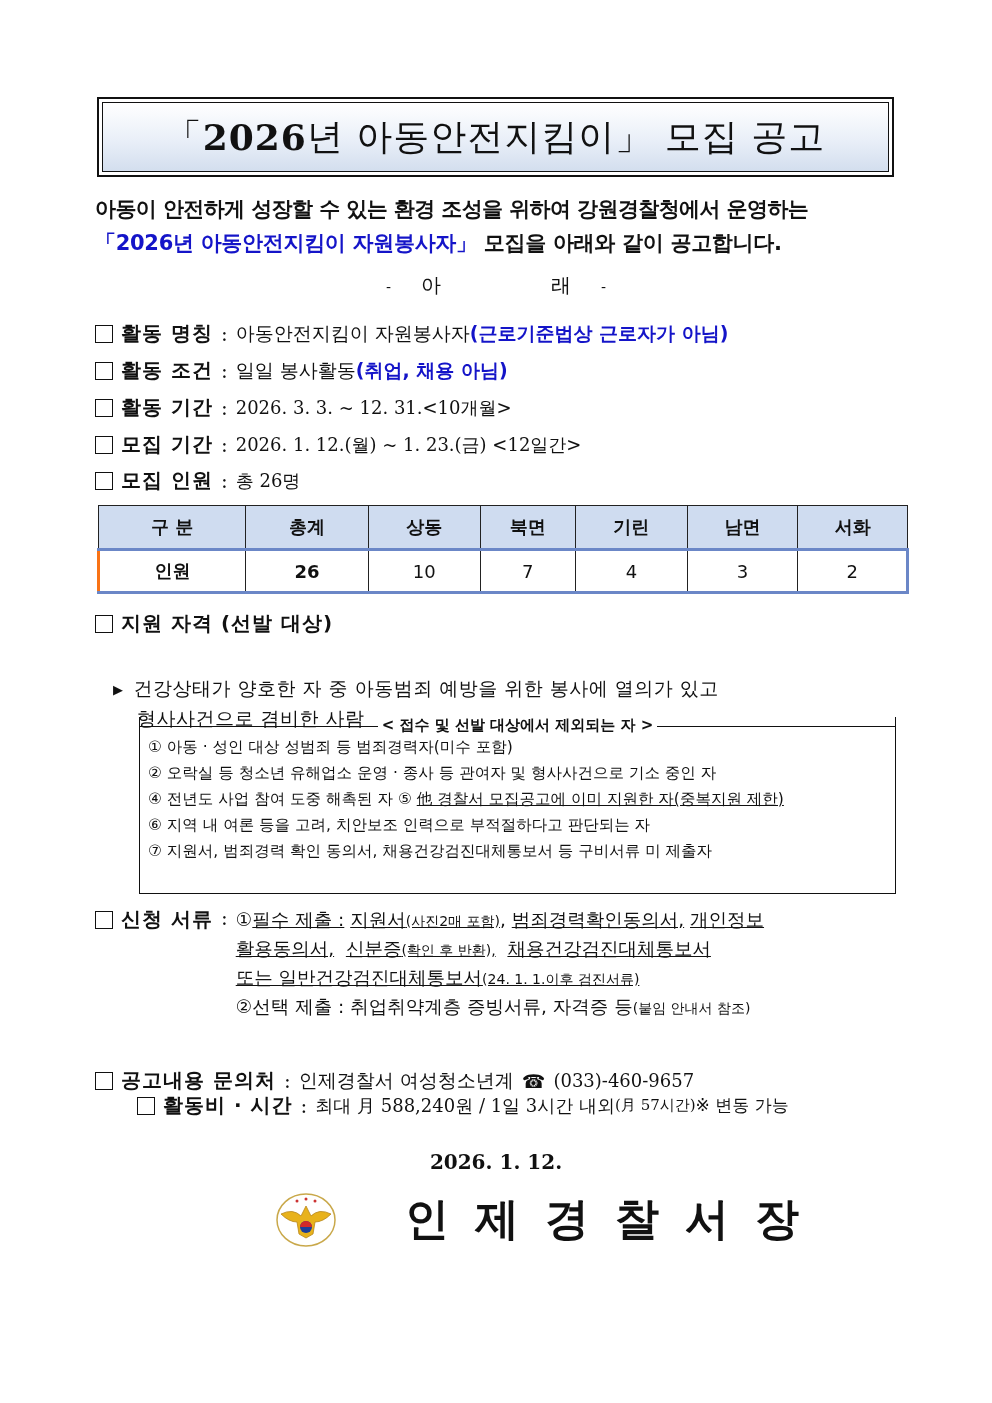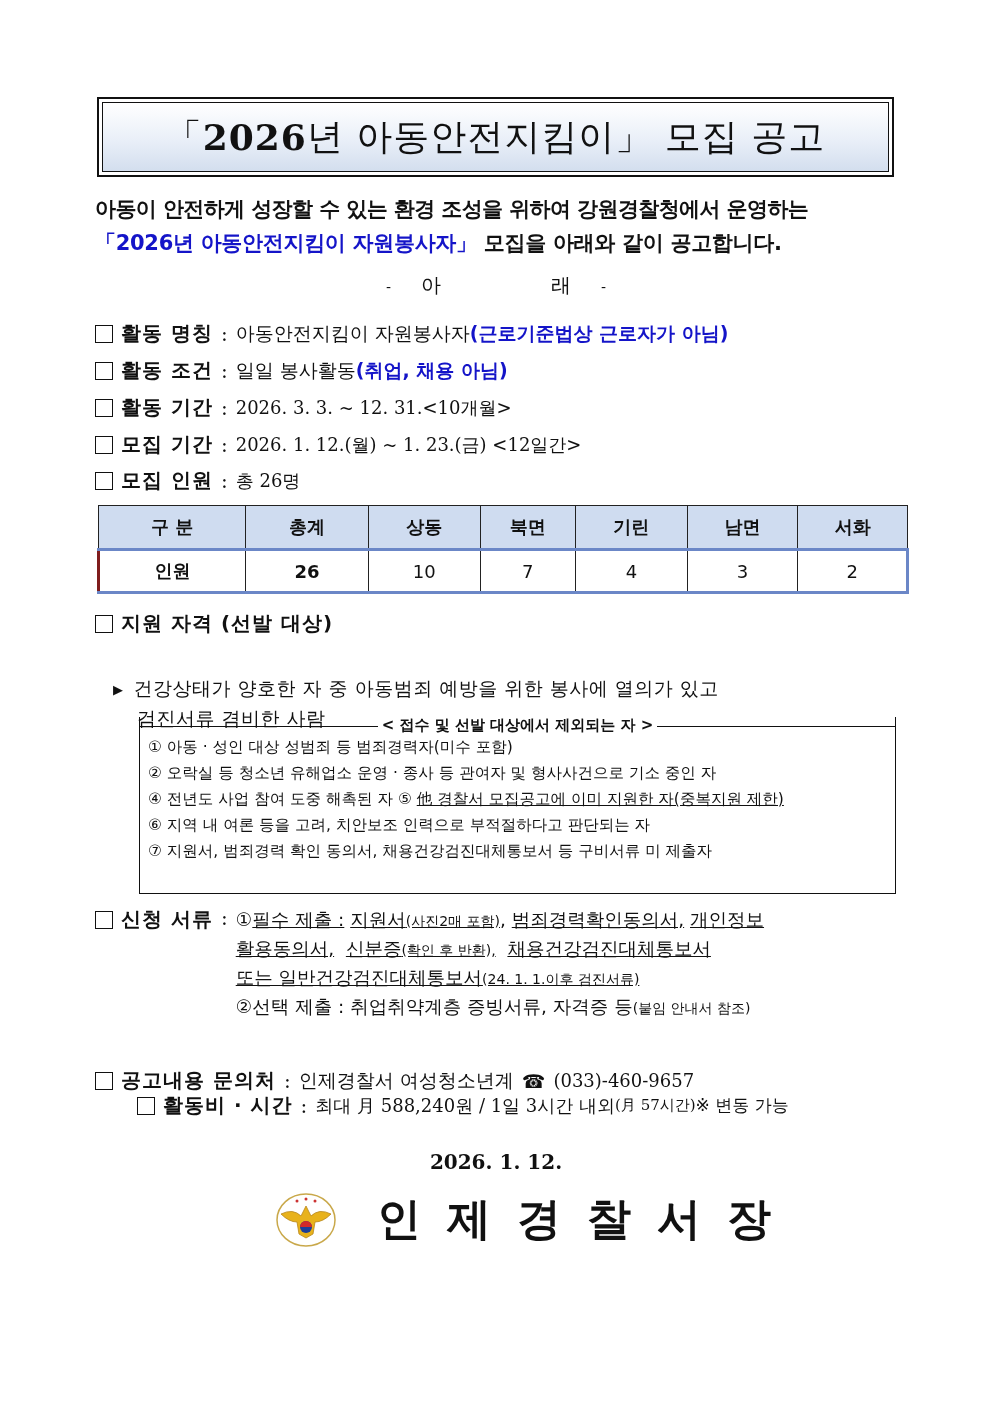--- a/index.html
+++ b/index.html
@@ -33,21 +33,21 @@
   .colon { margin: 0 8px; }
   .val { font-family: "DejaVu Sans", sans-serif; font-size: 19px; }
   .val-serif { font-family: "DejaVu Serif", serif; font-size: 18px; }
   .bold { font-weight: bold; }
 
   table.quota { position: absolute; left: 97px; top: 505px; width: 812px; border-collapse: collapse; font-family: "DejaVu Sans", sans-serif; font-weight: bold; font-size: 18px; }
   table.quota th, table.quota td { border: 1px solid #222; text-align: center; }
   table.quota th { background: #cfdcf0; height: 44px; font-weight: bold; }
   table.quota td { height: 43px; background: #fff; }
   table.quota tr.data-row td { border-top: 3px solid #6b87c7; border-bottom: 3px solid #6b87c7; }
-  table.quota tr.data-row td:first-child { border-left: 3px solid #7f1d1d; }
+  table.quota tr.data-row td:first-child { border-left: 3px solid #f97316; }
   table.quota tr.data-row td:last-child { border-right: 3px solid #6b87c7; }
 
   .qual-desc { position: absolute; left: 113px; top: 674px; width: 790px; font-family: "DejaVu Sans", sans-serif; font-size: 19px; line-height: 29px; letter-spacing: 0.5px; }
   .qual-desc .tri { font-size: 13px; margin-right: 10px; vertical-align: middle; }
   .qual-desc .l2 { padding-left: 24px; }
 
   .excl-box { position: absolute; left: 139px; top: 717px; width: 757px; height: 177px; border: 1px solid #111; border-top: none; font-family: "DejaVu Sans", sans-serif; font-size: 15.5px; }
   .excl-title-row { position: absolute; left: -1px; top: 0; width: 757px; display: flex; align-items: center; }
   .excl-title-row .ln { flex: 1; height: 0; border-top: 1px solid #111; }
   .excl-title { padding: 0 4px; font-weight: bold; font-size: 15px; transform: translateY(-1px); }
@@ -55,21 +55,21 @@
   .excl-list div { height: 26px; line-height: 26px; white-space: nowrap; }
   .ul { text-decoration: underline; }
 
   .docs { position: absolute; left: 95px; top: 906px; font-size: 20px; }
   .docs .row { display: flex; align-items: flex-start; justify-content: space-between; }
   .docs-body { font-family: "DejaVu Sans", sans-serif; font-size: 18.5px; line-height: 28px; width: 640px; }
   .docs-body .small { font-size: 14px; }
   .docs-body div { white-space: nowrap; }
 
   .sig-date { position: absolute; left: 0; top: 1150px; width: 992px; text-align: center; font-size: 20px; font-weight: bold; font-family: "DejaVu Serif", serif; }
-  .sig { position: absolute; left: 275px; top: 1190px; display: flex; align-items: center; }
+  .sig { position: absolute; left: 275px; top: 1190px; display: flex; align-items: center; gap: 28px; }
   .emblem { width: 62px; height: 56px; margin-right: 40px; }
   .sig-name { font-family: "DejaVu Sans", sans-serif; font-weight: bold; font-size: 44px; letter-spacing: 26px; }
 </style>
 </head>
 <body>
 
 <div class="title-box">
   <div class="title-inner">
     <span>「</span>
       <span class="year">2026</span>
@@ -147,21 +147,21 @@
   </tr>
 </tbody>
   </table>
 
 <div class="item" style="top:610px;">
   <span class="chk"></span>
   <span class="lbl">지원 자격 (선발 대상)</span>
 </div>
 <div class="qual-desc">
   <div><span class="tri">▶</span><span>건강상태가 양호한 자 중 아동범죄 예방을 위한 봉사에 열의가 있고</span></div>
-  <div class="l2">검진서류 겸비한 사람</div>
+  <div class="l2">형사사건으로 겸비한 사람</div>
 </div>
 
 <div class="excl-box">
   <div class="excl-title-row">
     <span class="ln"></span>
     <span class="excl-title">&lt; 접수 및 선발 대상에서 제외되는 자 &gt;</span>
     <span class="ln"></span>
   </div>
   <div class="excl-list">
     <div>① 아동 · 성인 대상 성범죄 등 범죄경력자(미수 포함)</div>

